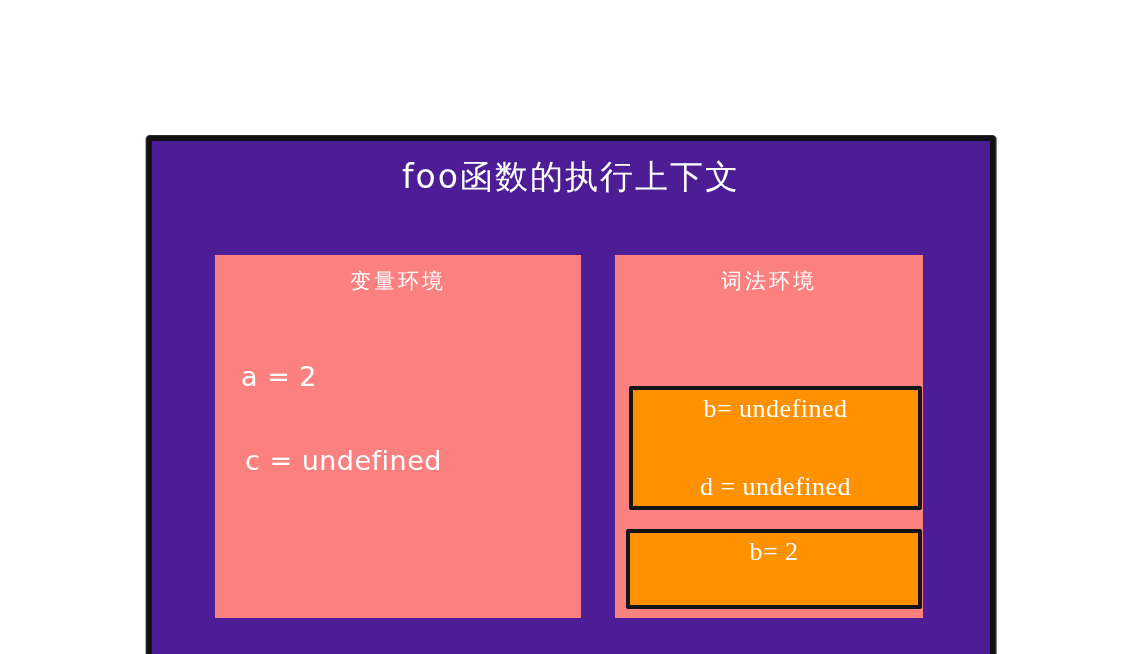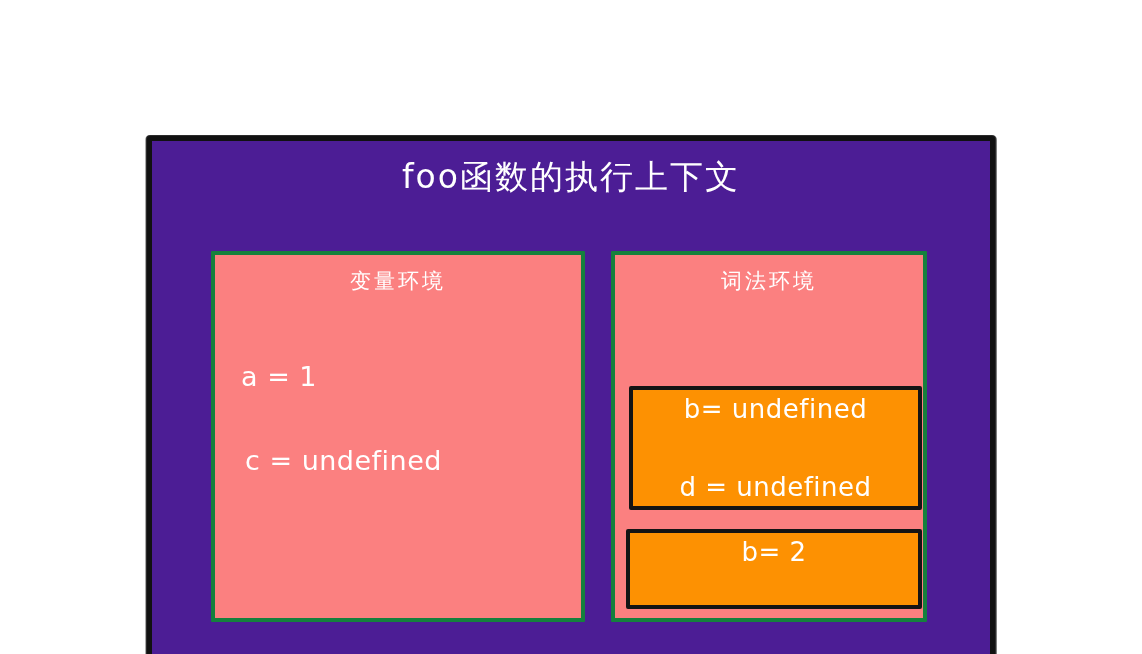--- a/index.html
+++ b/index.html
@@ -51,37 +51,38 @@
     letter-spacing: 2px;
     font-family: "DejaVu Sans", sans-serif;
     font-weight: 400;
     white-space: nowrap;
   }
 
   
   .env-panel {
     position: absolute;
     background: #fb8080;
-    border: 4px solid #15803d;
+    border: 4px solid #4c1d95;
     box-sizing: border-box;
     border-radius: 1px;
   }
 
   .env-panel.variable-env {
     left: 59px;   
     top: 110px;   
     width: 374px; 
     height: 371px;
   }
 
   .env-panel.lexical-env {
     left: 459px;  
     top: 110px;
     width: 316px; 
     height: 371px;
+    font-family: Liberation Serif, serif;
   }
 
   .env-title {
     position: absolute;
     left: 0;
     top: 12px;
     width: 100%;
     text-align: center;
     color: #ffffff;
     font-size: 21px;
@@ -147,21 +148,21 @@
 
 <div id="canvas">
 
   <div class="exec-context">
 
     <div class="exec-title">foo函数的执行上下文</div>
 
     <div class="env-panel variable-env">
       <div class="env-title">变量环境</div>
 
-      <div class="binding binding-a">a = 1</div>
+      <div class="binding binding-a">a = 2</div>
 
       <div class="binding binding-c">c = undefined</div>
     </div>
 
     <div class="env-panel lexical-env">
       <div class="env-title">词法环境</div>
 
       <div class="scope-block block-hoisted">
         <div class="scope-line">b= undefined</div>
         <div class="scope-line">d = undefined</div>

